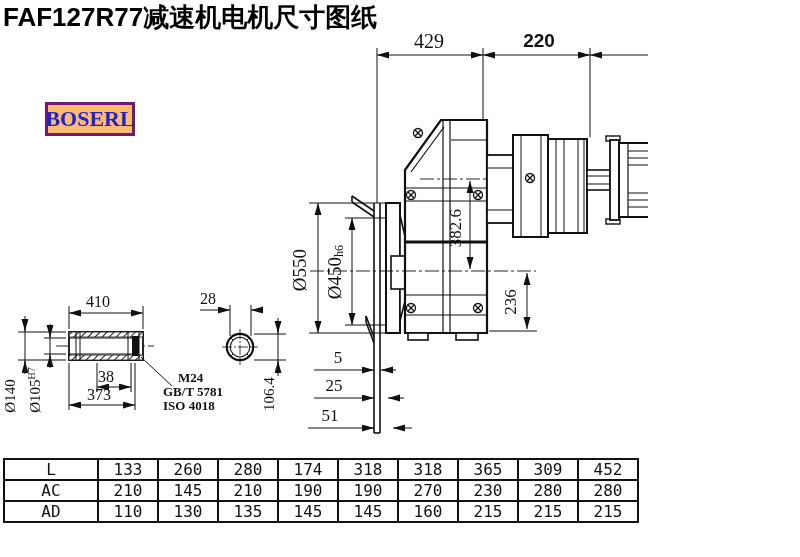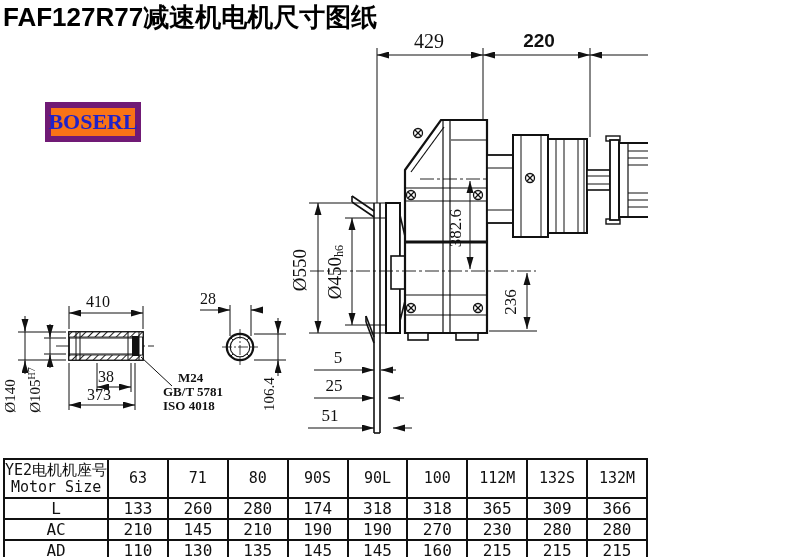--- a/index.html
+++ b/index.html
@@ -1,21 +1,21 @@
 <!DOCTYPE html>
 <html><head>
 <meta charset="utf-8">
 <style>
   html,body{margin:0;padding:0;background:#fff;}
   #stage{position:relative;width:648px;height:557px;background:#fff;overflow:hidden;
          font-family:"Liberation Sans",sans-serif;}
   #title{position:absolute;left:3px;top:0px;font-size:26px;font-weight:bold;color:#000;
          letter-spacing:0px;white-space:nowrap;}
-  #brandbox{position:absolute;left:45px;top:102px;width:84px;height:28px;border:6px solid #701a75;
-            background:#f97316;display:flex;align-items:center;justify-content:center;text-align:center;}
+  #brandbox{position:absolute;left:45px;top:102px;width:84px;height:28px;border:3px solid #701a75;
+            background:#fdba74;display:flex;align-items:center;justify-content:center;text-align:center;}
   #brandbox span{font-family:"Liberation Serif",serif;font-size:22px;font-weight:600;color:#2122c8;}
   #drawing{position:absolute;left:0;top:0;}
   svg text{fill:#111;}
   .ser{font-family:"Liberation Serif",serif;}
   .san{font-family:"Liberation Sans",sans-serif;}
   
   #spec-table{position:absolute;left:3px;top:458px;border-collapse:collapse;table-layout:fixed;
               font-family:"DejaVu Sans Mono",monospace;color:#111;}
   #spec-table td{border:2px solid #111;text-align:center;vertical-align:middle;padding:0;
                  font-size:16px;background:#fff;}
@@ -268,46 +268,31 @@
         <col style="width:60px">
         <col style="width:60px">
       <col style="width:60px">
         <col style="width:60px">
         <col style="width:60px">
         <col style="width:60px">
       <col style="width:60px">
         <col style="width:60px">
     </colgroup>
     <tbody>
-      <tr class="hdr">
-        <td class="hcell">
-          <div>YE2电机机座号</div>
-          <div>Motor Size</div>
-        </td>
-        <td>63</td>
-        <td>71</td>
-        <td>80</td>
-        <td>90S</td>
-        <td>90L</td>
-        <td>100</td>
-        <td>112M</td>
-        <td>132S</td>
-        <td>132M</td>
-      </tr>
       <tr class="datarow">
         <td>L</td>
         <td>133</td>
         <td>260</td>
         <td>280</td>
         <td>174</td>
         <td>318</td>
         <td>318</td>
         <td>365</td>
         <td>309</td>
-        <td>366</td>
+        <td>452</td>
       </tr>
       <tr class="datarow">
         <td>AC</td>
         <td>210</td>
         <td>145</td>
         <td>210</td>
         <td>190</td>
         <td>190</td>
         <td>270</td>
         <td>230</td>

